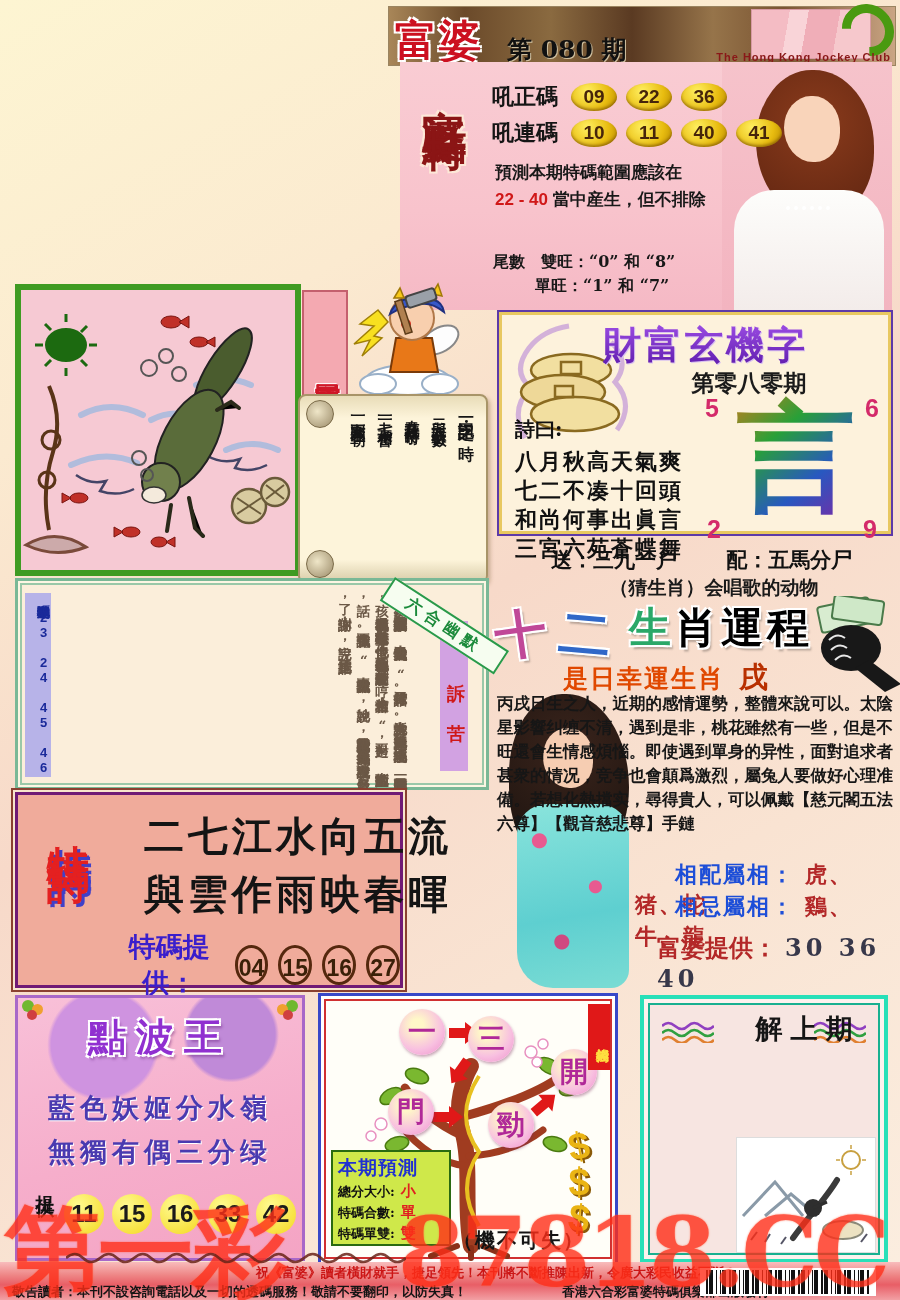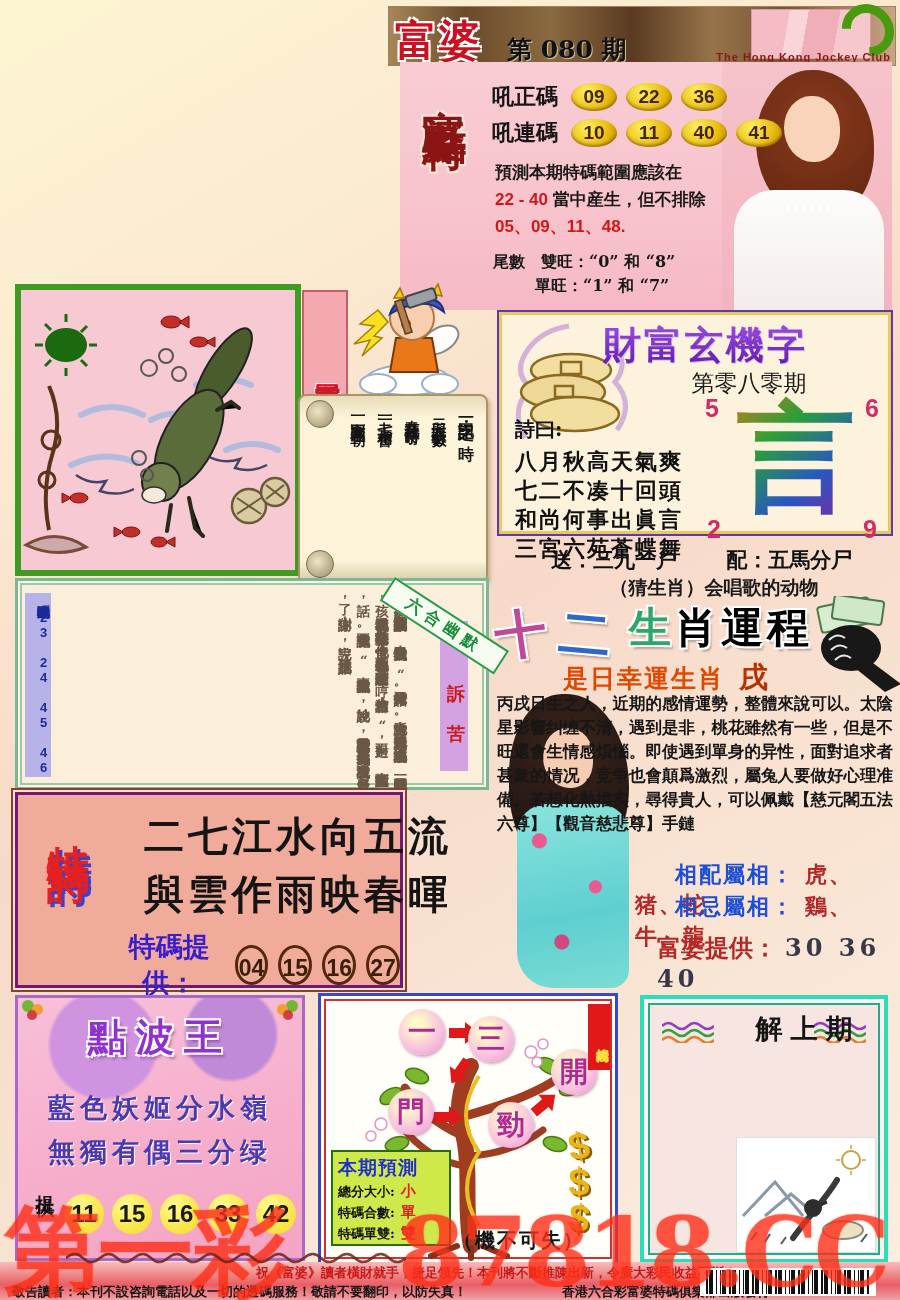--- a/index.html
+++ b/index.html
@@ -65,21 +65,21 @@
     font-family:"DejaVu Serif",serif;color:#151515;}
   .scol{font-size:15px;font-weight:bold;letter-spacing:2px;margin-left:7px;line-height:20px;}
   .scol.t{font-size:16px;letter-spacing:1px;}
 
   
   .mystic{left:497px;top:310px;width:396px;height:226px;background:#fdf2dc;
     border:2px solid #5d3aa8;box-shadow:inset 0 0 0 3px #e8c860;box-sizing:border-box;}
   .mystic-title{left:104px;top:8px;font-size:38px;font-weight:bold;letter-spacing:3px;font-family:"DejaVu Serif",serif;
     background:linear-gradient(180deg,#a050e8,#5a18a8);-webkit-background-clip:text;background-clip:text;color:transparent;
     filter:drop-shadow(1px 1px 0 #d8c0f0);}
-  .mystic-issue{left:150px;top:56px;width:200px;text-align:center;font-size:23px;font-weight:normal;color:#1a1a1a;
+  .mystic-issue{left:150px;top:56px;width:200px;text-align:center;font-size:23px;font-weight:bold;color:#1a1a1a;
     font-family:"DejaVu Serif",serif;}
   .coins-icon{left:6px;top:6px;width:130px;height:128px;}
   .poem{left:16px;top:104px;font-family:"DejaVu Serif",serif;color:#111;}
   .poem .plabel{font-size:20px;font-weight:bold;margin-bottom:4px;}
   .poem .pline{font-size:22px;font-weight:bold;line-height:29px;letter-spacing:2px;}
   .bigchar{left:208px;top:84px;width:178px;height:128px;text-align:center;line-height:124px;
     font-size:118px;font-weight:bold;font-family:"DejaVu Serif",serif;
     background:linear-gradient(140deg,#d87818 5%,#28a038 35%,#2858c0 62%,#8a20a0 92%);
     -webkit-background-clip:text;background-clip:text;color:transparent;}
   .corner-num{font-size:25px;font-weight:bold;color:#d42a6a;}
@@ -238,21 +238,20 @@
   <div class="abs roar-row" style="top:56px;">
     <span class="roar-label">吼連碼</span>
     <span class="oval">10</span>
     <span class="oval">11</span>
     <span class="oval">40</span>
     <span class="oval">41</span>
   </div>
   <div class="abs forecast">
     <div>預測本期特碼範圍應該在</div>
     <div><span class="red">22 - 40</span> <span>當中産生，但不排除</span></div>
-    <div class="red">05、09、11、48.</div>
   </div>
   <div class="abs tails">
     <div><span>尾數</span>　<span>雙旺：“0” 和 “8”</span></div>
     <div class="indent">單旺：“1” 和 “7”</div>
   </div>
 </div>
 
 <div class="abs map-box">
   <svg width="274" height="280" viewBox="0 0 274 280">
     <ellipse cx="45" cy="55" rx="21" ry="17" fill="#1c6a10"></ellipse>

